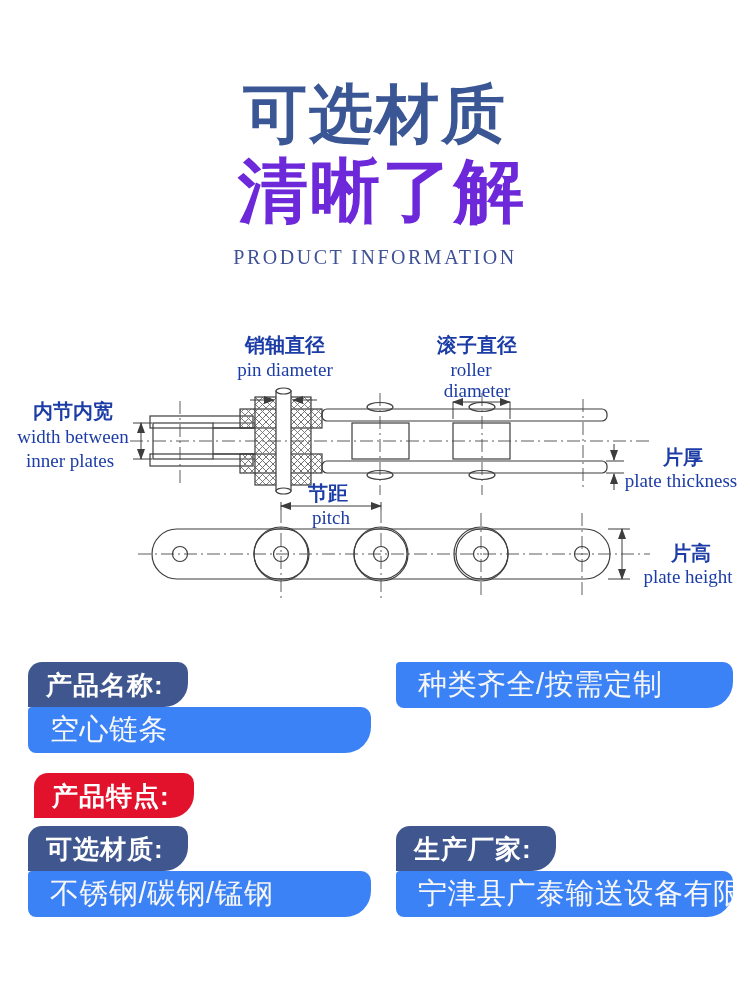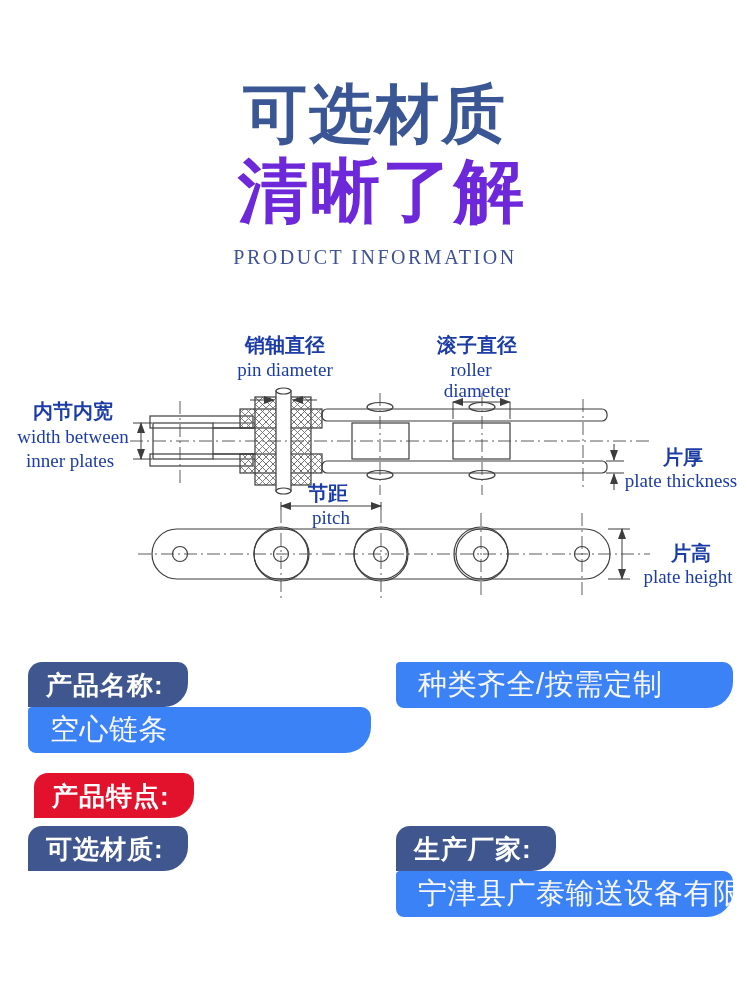--- a/index.html
+++ b/index.html
@@ -179,20 +179,21 @@
 
     <div class="row full row2">
       <div class="spec">
         <div class="tag-line"><span class="spec-tag red">产品特点:</span></div>
       </div>
     </div>
 
     <div class="row">
       <div class="spec">
         <div class="tag-line"><span class="spec-tag blue">可选材质:</span></div>
+        <div class="spec-box">不锈钢/碳钢/锰钢</div>
       </div>
       <div class="spec">
         <div class="tag-line"><span class="spec-tag blue">生产厂家:</span></div>
         <div class="spec-box">宁津县广泰输送设备有限公司</div>
       </div>
     </div>
 
   </div>
 </div>
 

